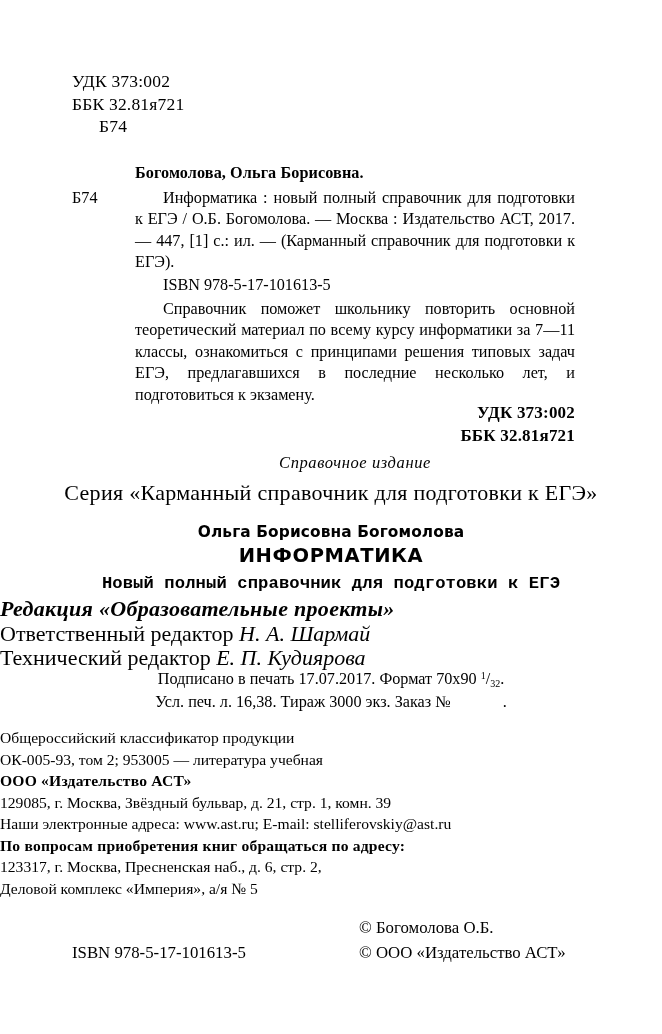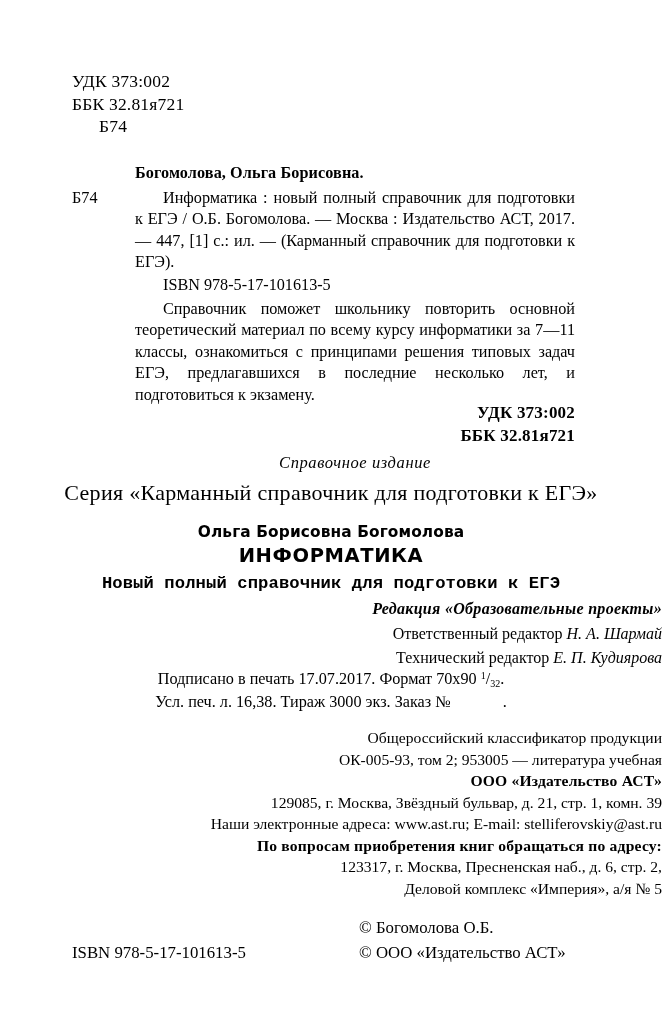--- a/index.html
+++ b/index.html
@@ -139,22 +139,22 @@
     margin-top: 3px;
     letter-spacing: 0.1px;
   }
 
   
   .credits {
     position: absolute;
     left: 0;
     top: 598px;
     width: 662px;
-    text-align: right;
-    font-size: 16px;
+    text-align: left;
+    font-size: 22px;
     line-height: 22.5px;
   }
   .credits .redaction {
     font-weight: bold;
     font-style: italic;
     letter-spacing: 0.3px;
   }
   .credits .editor { margin-top: 2px; }
   .credits .editor .person { font-style: italic; }
 
@@ -185,21 +185,21 @@
     line-height: 0;
   }
   .printdata .order-gap { display: inline-block; width: 52px; }
 
   
   .publisher {
     position: absolute;
     left: 0;
     top: 727px;
     width: 662px;
-    text-align: right;
+    text-align: left;
     font-size: 15.6px;
     line-height: 21.5px;
   }
   .publisher .strong { font-weight: bold; letter-spacing: 0.2px; }
   .publisher .line { white-space: nowrap; }
 
   
   .footer {
     position: absolute;
     left: 72px;

